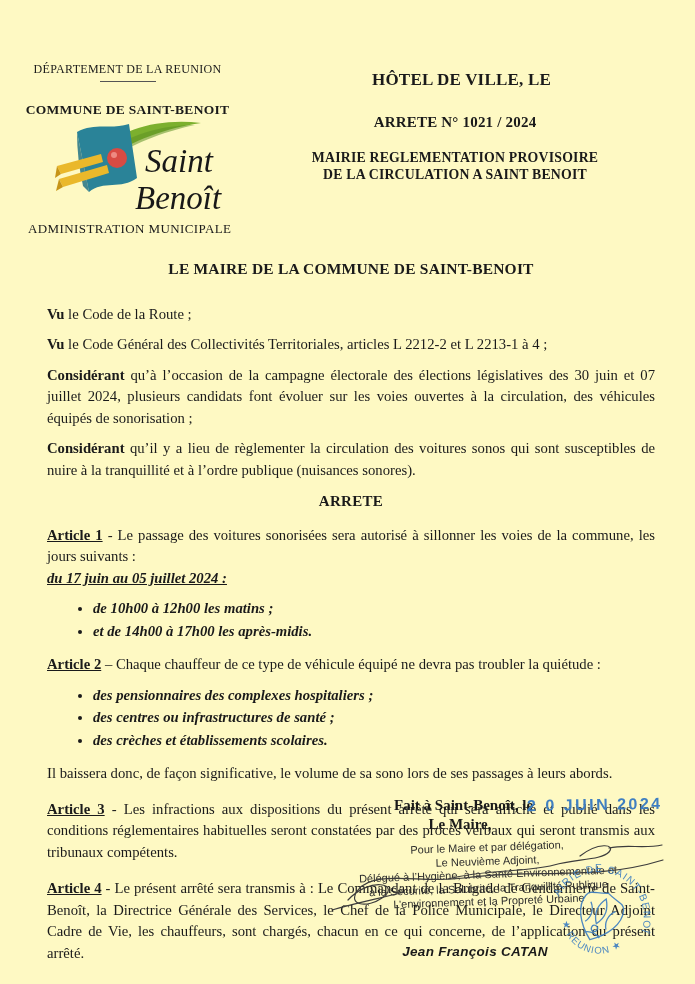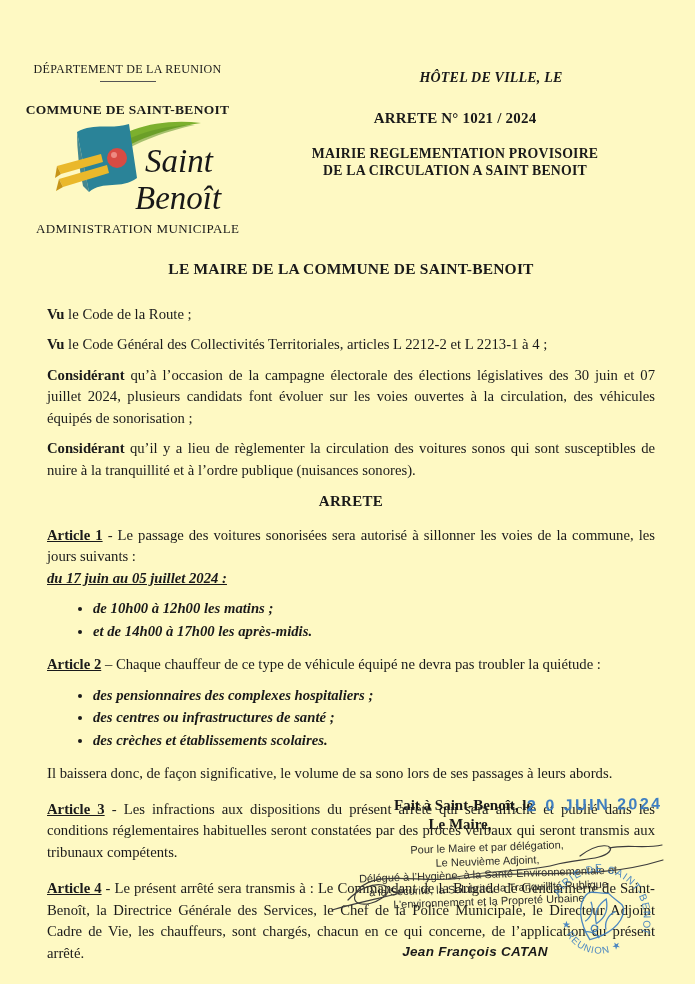--- a/index.html
+++ b/index.html
@@ -7,24 +7,24 @@
     position:relative;width:695px;height:984px;background:#fef9c3;
     font-family:"Liberation Serif", serif;color:#1a1a1a;overflow:hidden;
     margin:0 auto;
   }
   
   .hdr-left{position:absolute;left:20px;top:62px;width:215px;text-align:center;}
   .dept{font-size:12px;letter-spacing:.3px;}
   .dept-rule{width:56px;border:0;border-top:1.2px solid #555;margin:4px auto 0 auto;}
   .commune{font-size:13.5px;font-weight:bold;letter-spacing:.3px;margin-top:20px;}
   .logo{position:absolute;left:55px;top:116px;width:190px;height:106px;}
-  .admin{position:absolute;left:36px;top:221px;font-size:13px;letter-spacing:.4px;}
+  .admin{position:absolute;left:28px;top:221px;font-size:13px;letter-spacing:.4px;}
   
   .hdr-right{position:absolute;left:300px;top:70px;width:310px;text-align:center;}
-  .hotel{font-size:14px;font-weight:bold;text-align:center;padding-left:72px;letter-spacing:.2px;font-style:italic;}
+  .hotel{font-size:17px;font-weight:bold;text-align:left;padding-left:72px;letter-spacing:.2px;}
   .arrete-no{font-size:15px;font-weight:bold;margin-top:24px;letter-spacing:.2px;}
   .subject{font-size:13.8px;font-weight:bold;margin-top:18px;line-height:17px;letter-spacing:.2px;}
   
   .doc-body{position:absolute;left:47px;top:258px;width:608px;font-size:14.7px;line-height:21.5px;}
   .main-title{text-align:center;font-weight:bold;font-size:15.5px;letter-spacing:.2px;margin:0 0 24px 0;}
   .doc-body p{margin:0 0 9px 0;text-align:justify;}
   .lead{font-weight:bold;}
   .arrete-heading{text-align:center;font-weight:bold;font-size:15px;margin:10px 0 12px 0;letter-spacing:.3px;}
   .art-label{font-weight:bold;text-decoration:underline;}
   .period{font-weight:bold;font-style:italic;text-decoration:underline;display:inline-block;}

